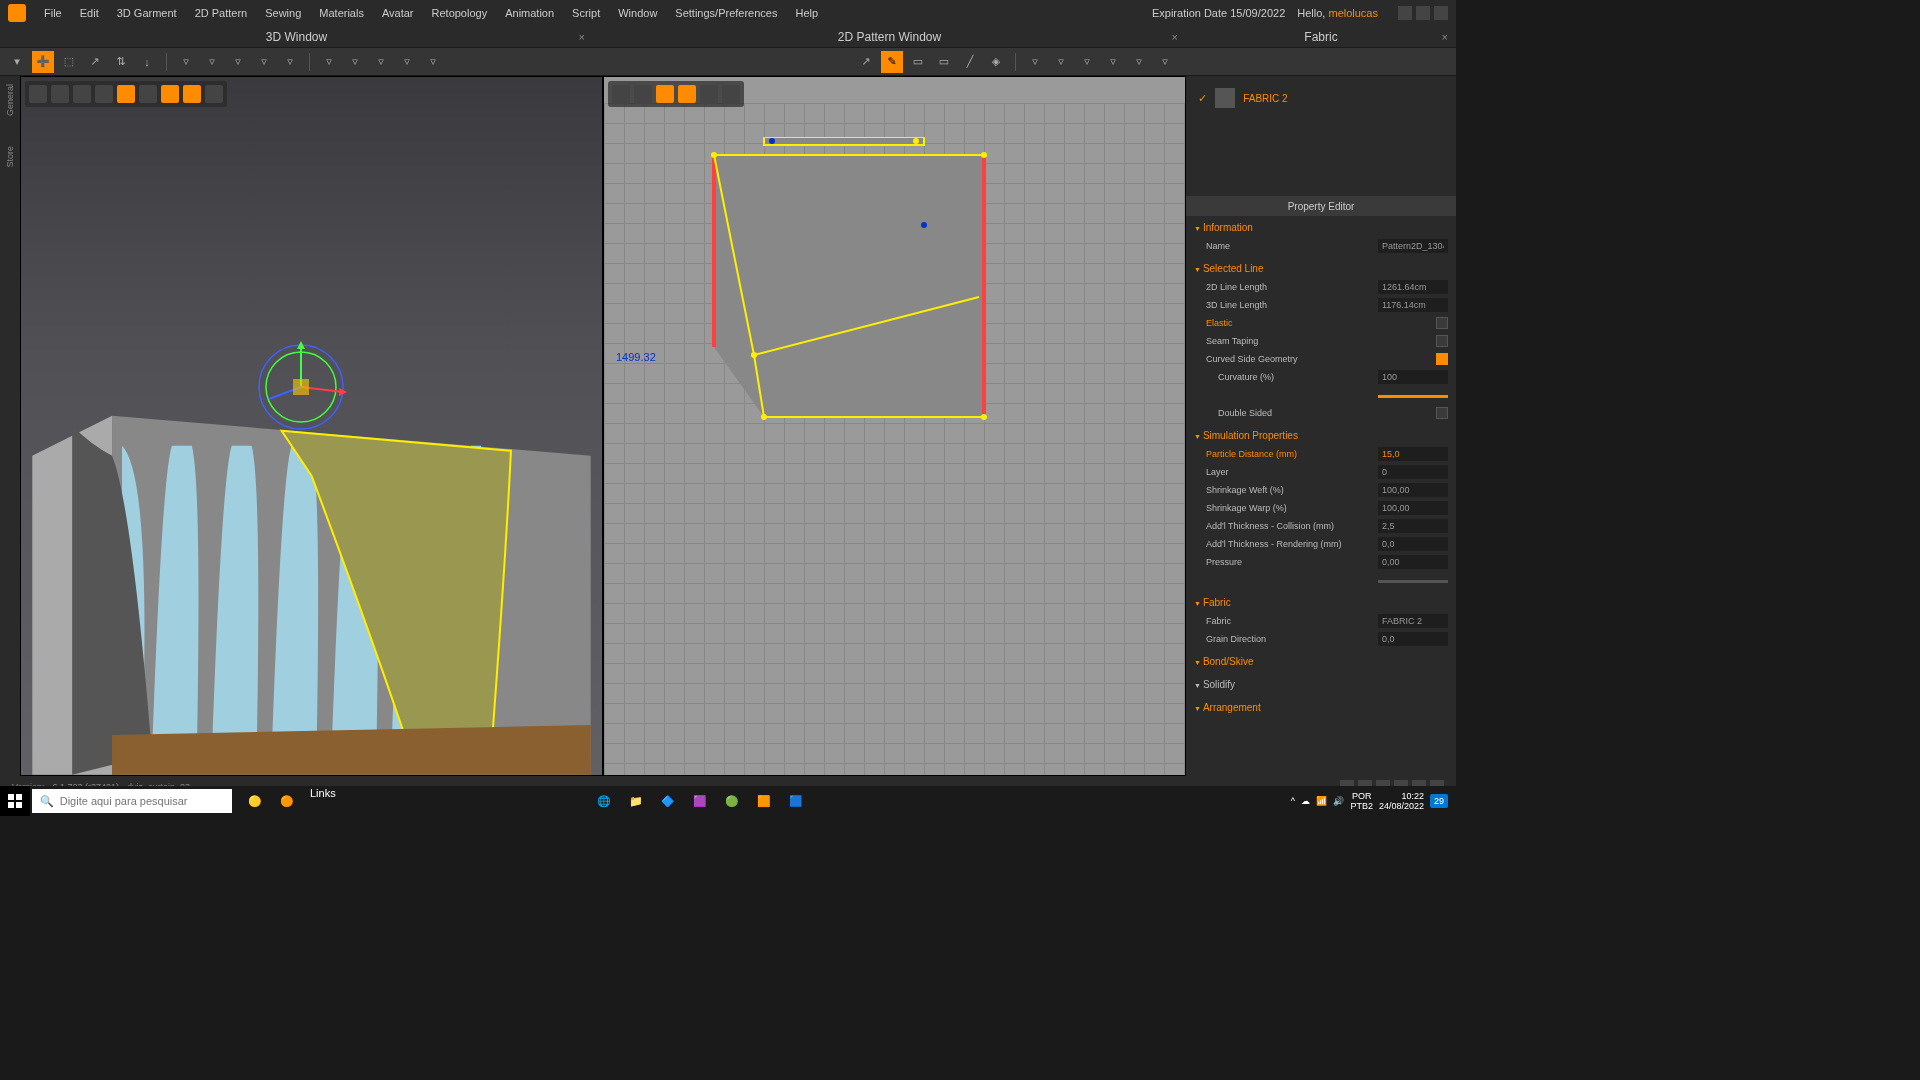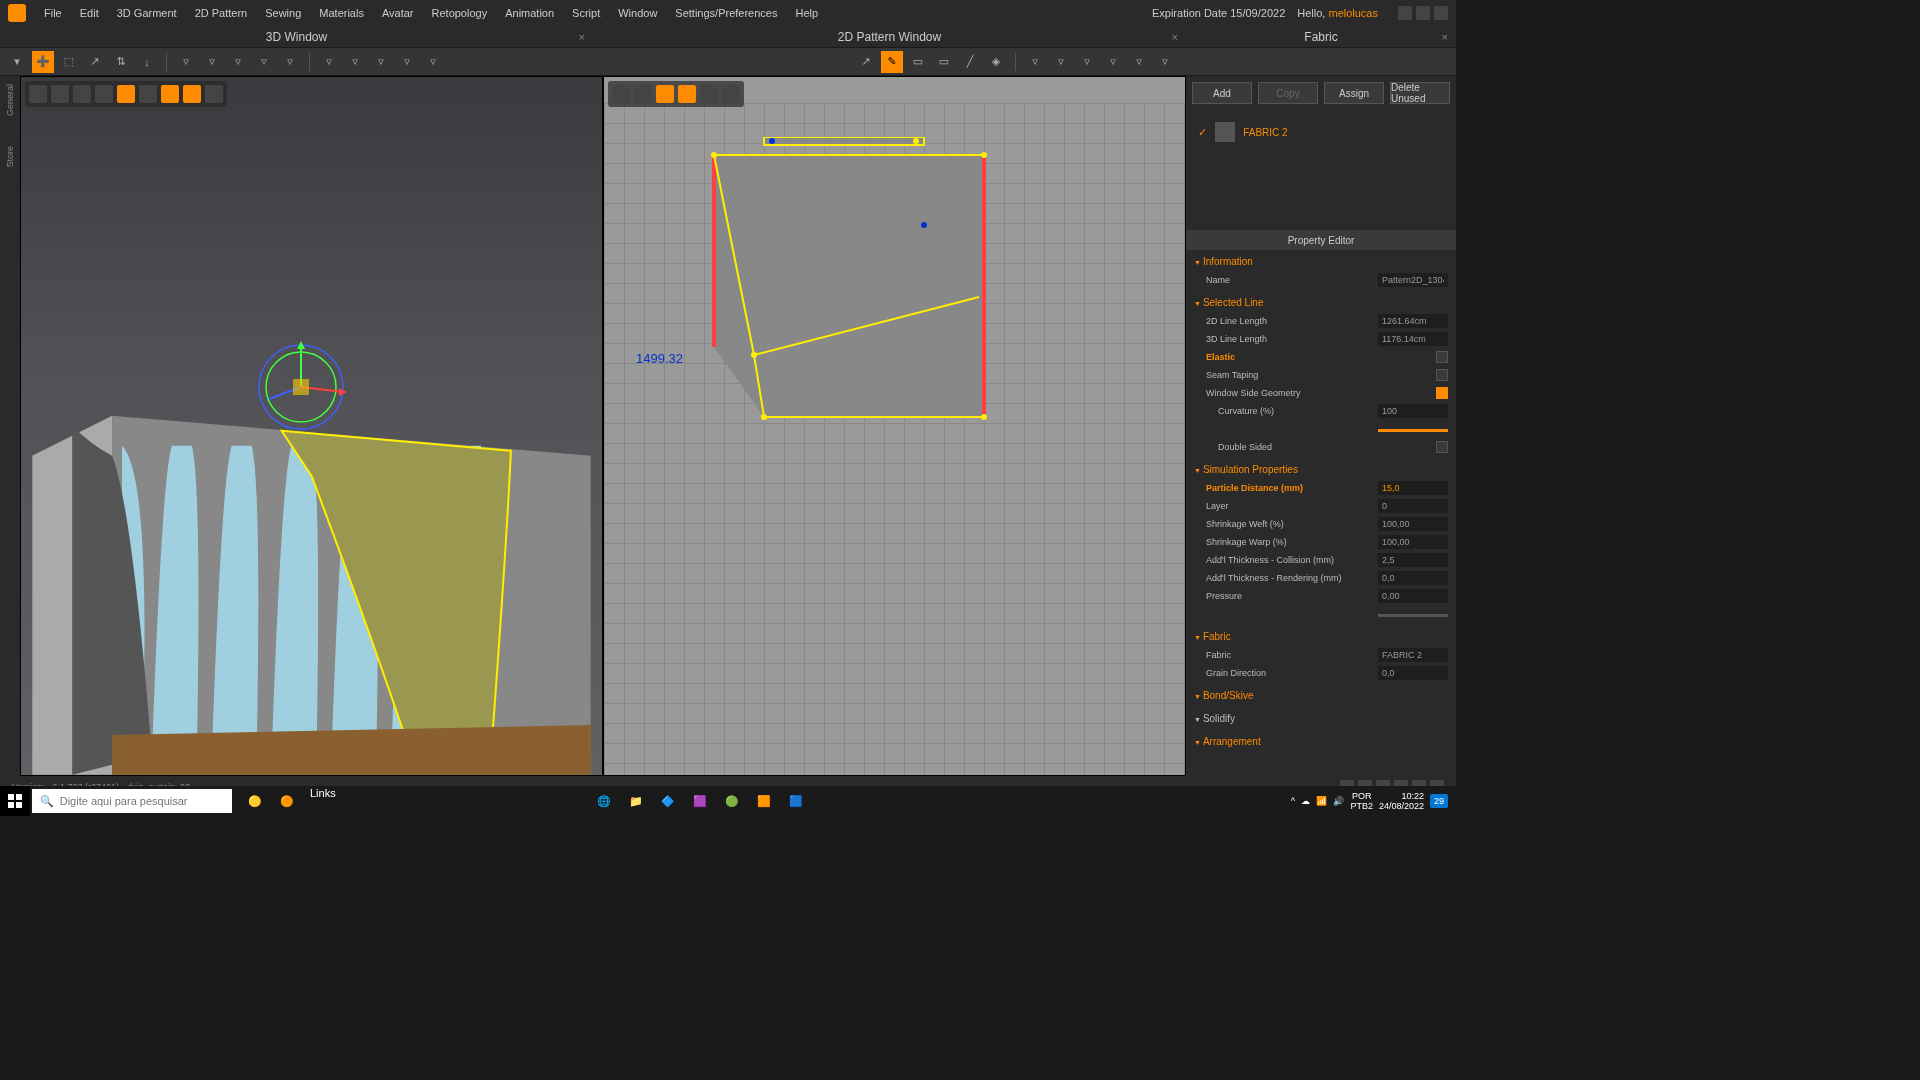--- a/index.html
+++ b/index.html
@@ -30,40 +30,40 @@
     
     .viewport-3d { flex: 1; background: linear-gradient(to bottom, #3a3a3e 0%, #505055 40%, #606065 100%); position: relative; border: 1px solid #000; }
     .viewport-toolbar { position: absolute; top: 4px; left: 4px; display: flex; gap: 4px; background: rgba(40,40,40,0.7); padding: 4px; border-radius: 3px; }
     .vp-btn { width: 18px; height: 18px; background: #444; border-radius: 2px; }
     .vp-btn.active { background: #ff8c00; }
     
     .viewport-2d { flex: 1; background: #9a9a9a; position: relative; border: 1px solid #000; }
     .vp2d-toolbar { position: absolute; top: 4px; left: 4px; display: flex; gap: 4px; background: rgba(40,40,40,0.7); padding: 4px; border-radius: 3px; }
     .grid-bg { position: absolute; top: 26px; left: 0; right: 0; bottom: 0; background-image: linear-gradient(#888 1px, transparent 1px), linear-gradient(90deg, #888 1px, transparent 1px); background-size: 20px 20px; }
     .pattern-shape { position: absolute; top: 60px; left: 100px; }
-    .measurement-label { position: absolute; top: 274px; left: 32px; color: #0033cc; font-size: 13px; }
+    .measurement-label { position: absolute; top: 274px; left: 12px; color: #0033cc; font-size: 11px; }
     
     .right-panel { width: 270px; background: #2a2a2a; display: flex; flex-direction: column; }
     .fabric-btns { display: flex; gap: 6px; padding: 6px; }
     .fabric-btn { flex: 1; height: 22px; background: #3a3a3a; border: 1px solid #555; color: #ccc; font-size: 10px; cursor: pointer; display: flex; align-items: center; justify-content: center; }
     .fabric-btn.disabled { color: #666; }
     .fabric-list { flex: 0 0 120px; background: #2a2a2a; padding: 8px; }
     .fabric-item { display: flex; align-items: center; gap: 8px; padding: 4px; }
     .fabric-check { color: #ff8c00; }
     .fabric-swatch { width: 20px; height: 20px; background: #555; }
     .fabric-name { color: #ff8c00; font-size: 10px; }
     
     .prop-editor { flex: 1; overflow-y: auto; }
     .prop-header { height: 20px; background: #3a3a3a; display: flex; align-items: center; justify-content: center; font-size: 10px; position: relative; }
     .prop-section { padding: 2px 8px; }
     .prop-section-title { color: #ff8c00; font-size: 10px; padding: 4px 0; cursor: pointer; }
     .prop-section-title::before { content: "▼ "; font-size: 7px; }
     .prop-row { display: flex; align-items: center; padding: 2px 0 2px 12px; height: 18px; justify-content: center; }
     .prop-label { flex: 1; font-size: 9px; color: #bbb; }
-    .prop-label.orange { color: #ff8c00; font-weight: bold; }
+    .prop-label.orange { color: #ff8c00; }
     .prop-value { width: 70px; background: #1e1e1e; color: #999; font-size: 9px; padding: 2px 4px; border: none; }
     .prop-check { width: 12px; height: 12px; }
     .prop-check.on { background: #ff8c00; }
     .prop-check.off { background: #3a3a3a; border: 1px solid #555; }
     .prop-slider { width: 70px; height: 3px; background: #ff8c00; position: relative; margin-top: 2px; }
     
     .bottom-bar { height: 22px; background: #2a2a2a; display: flex; align-items: center; padding: 0 12px; font-size: 9px; color: #888; gap: 8px; }
     .bottom-icons { margin-left: auto; display: flex; gap: 4px; }
     .btm-icon { width: 14px; height: 14px; background: #444; }
     
@@ -237,26 +237,20 @@
       <circle cx="10" cy="18" r="3" fill="#ffee00"></circle>
       <circle cx="280" cy="18" r="3" fill="#ffee00"></circle>
       <circle cx="50" cy="218" r="3" fill="#ffee00"></circle>
       <circle cx="60" cy="280" r="3" fill="#ffee00"></circle>
       <circle cx="280" cy="280" r="3" fill="#ffee00"></circle>
       <circle cx="220" cy="88" r="3" fill="#0033cc"></circle>
     </svg>
   </div>
 
   <div class="right-panel">
-    <div class="fabric-btns">
-      <div class="fabric-btn">Add</div>
-      <div class="fabric-btn disabled">Copy</div>
-      <div class="fabric-btn">Assign</div>
-      <div class="fabric-btn">Delete Unused</div>
-    </div>
     <div class="fabric-list">
       <div class="fabric-item">
         <span class="fabric-check">✓</span>
         <div class="fabric-swatch"></div>
         <span class="fabric-name">FABRIC 2</span>
       </div>
     </div>
 
     <div class="prop-header">
       <span>Property Editor</span>
@@ -281,21 +275,21 @@
         </div>
         <div class="prop-row">
           <span class="prop-label orange">Elastic</span>
           <div class="prop-check off"></div>
         </div>
         <div class="prop-row">
           <span class="prop-label">Seam Taping</span>
           <div class="prop-check off"></div>
         </div>
         <div class="prop-row">
-          <span class="prop-label">Window Side Geometry</span>
+          <span class="prop-label">Curved Side Geometry</span>
           <div class="prop-check on"></div>
         </div>
         <div class="prop-row">
           <span class="prop-label" style="padding-left:12px">Curvature (%)</span>
           <input class="prop-value" value="100" style="">
         </div>
         <div class="prop-row">
             <span class="prop-label"></span>
             <div class="prop-slider"></div>
           </div>

